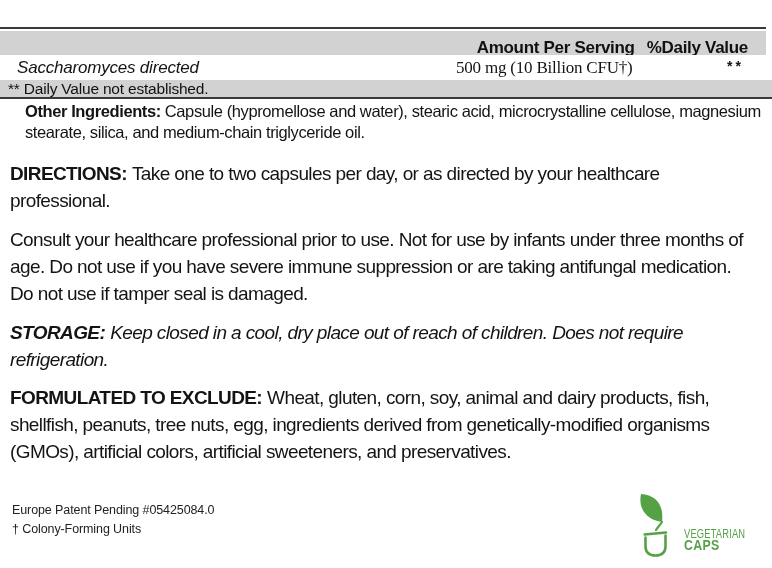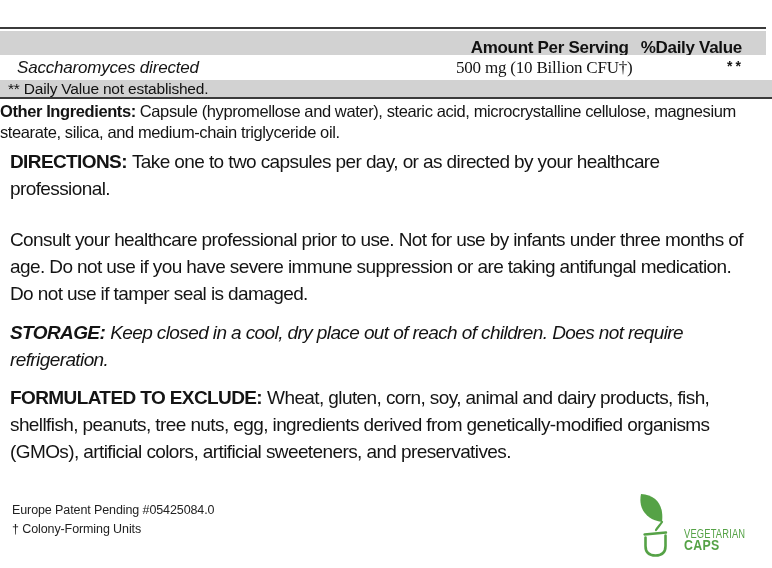--- a/index.html
+++ b/index.html
@@ -32,21 +32,21 @@
   .table-header {
     position: absolute;
     left: 0; top: 31px;
     width: 766px; height: 33px;
     background: #d2d2d2;
     box-sizing: border-box;
     display: flex;
     justify-content: flex-end;
     align-items: center;
     gap: 12px;
-    padding-right: 24px;
+    padding-right: 18px;
     font-weight: bold;
     font-size: 17px;
     letter-spacing: -0.3px;
     color: #111111;
   }
   .table-row {
     position: absolute;
     left: 0; top: 55px;
     width: 766px; height: 25px;
     background: #ffffff;
@@ -82,21 +82,21 @@
     font-size: 15.5px;
     letter-spacing: -0.2px;
     line-height: 18px;
     padding-left: 8px;
     color: #111111;
   }
 
   
   .other-ing {
     position: absolute;
-    left: 0; top: 101px;
+    left: 25px; top: 101px;
     width: 738px;
     margin: 0;
     font-size: 16.5px;
     line-height: 21px;
     letter-spacing: -0.4px;
     color: #141414;
   }
   .other-ing strong { letter-spacing: -0.4px; }
   .other-ing strong:not(:empty) { margin-right: 4px; }
 
@@ -105,21 +105,21 @@
     position: absolute;
     left: 10px;
     width: 744px;
     margin: 0;
     font-size: 19px;
     line-height: 27px;
     letter-spacing: -0.6px;
     color: #141414;
   }
   .para strong:not(:empty) { margin-right: 5px; }
-  .para-directions  { top: 148px; }
+  .para-directions  { top: 160px; }
   .para-consult     { top: 226px; }
   .para-storage     { top: 319px; font-style: italic; }
   .para-formulated  { top: 384px; }
 
   
   .fineprint {
     position: absolute;
     left: 12px;
     font-size: 12.5px;
     letter-spacing: -0.1px;

